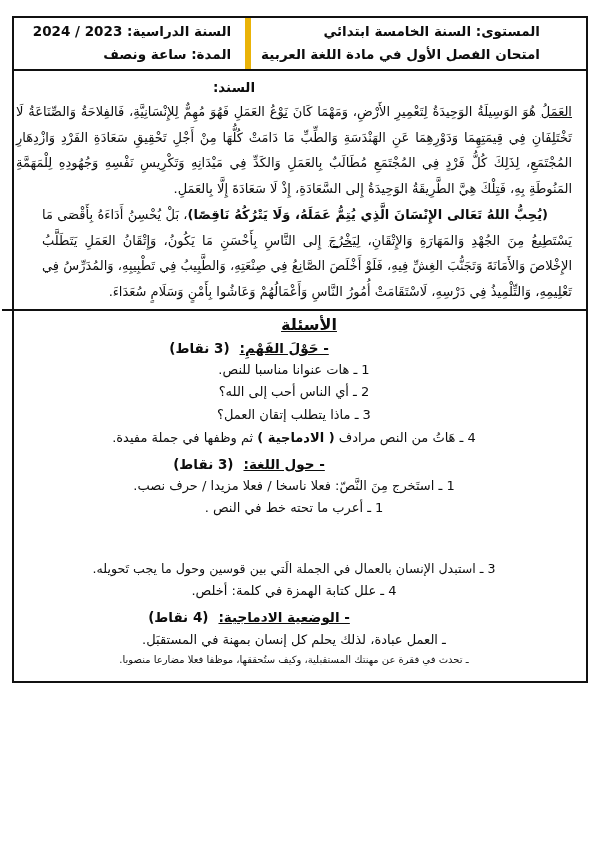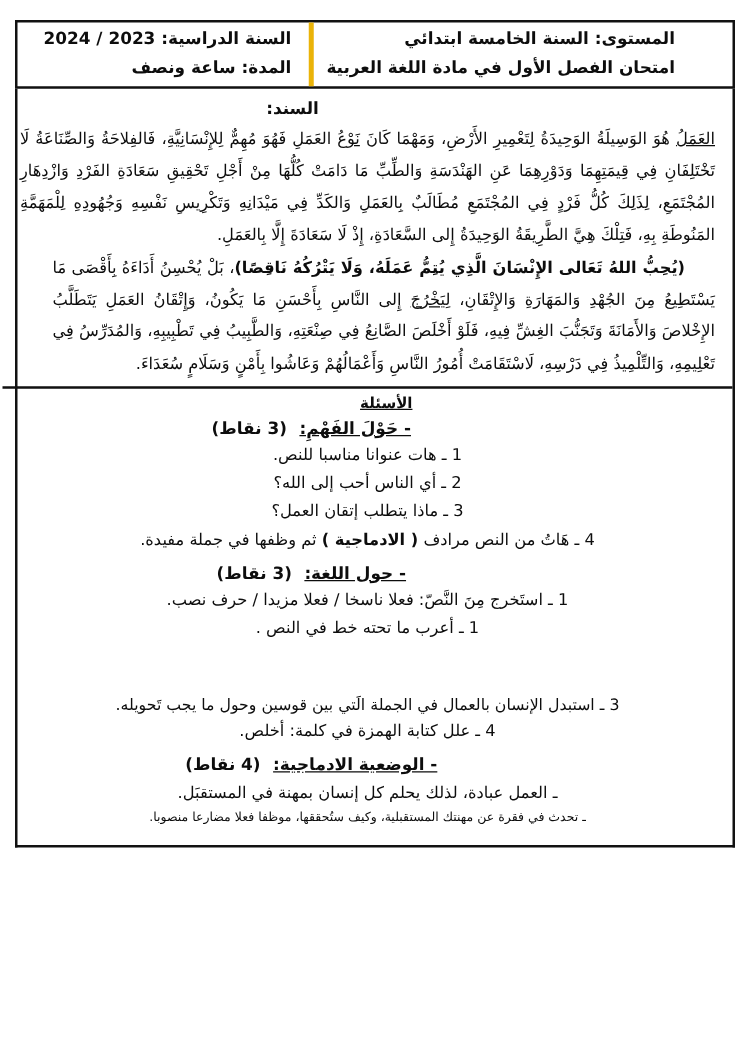--- a/index.html
+++ b/index.html
@@ -43,21 +43,21 @@
     font-size: 13.5px;
     font-weight: bold;
     line-height: 1.55;
     white-space: nowrap;
     display: flex;
     align-items: center;
   }
   .header-cell.right {
     flex: 1 1 58%;
     justify-content: flex-start;
-    border-left: 4px solid #eab308;
+    border-left: 6px solid #eab308;
     padding-right: 46px;
   }
   .header-cell.left {
     flex: 1 1 42%;
     justify-content: flex-start;
     padding-right: 14px;
   }
   .hdr-col {
     display: flex;
     flex-direction: column;
@@ -101,21 +101,21 @@
   .passage p.indent { text-indent: 24px; margin-left: 26px; }
 
   
   .rule {
     border: none;
     border-top: 2px solid #111;
     margin: 4px -12px 4px -12px;
   }
 
   .questions-title {
-    font-size: 12px;
+    font-size: 16px;
     font-weight: bold;
     text-align: center;
     text-decoration: underline;
     margin: 2px 0 6px 0;
     padding-left: 30px;
   }
 
   .section {
     margin: 0 0 4px 0;
     direction: rtl;

